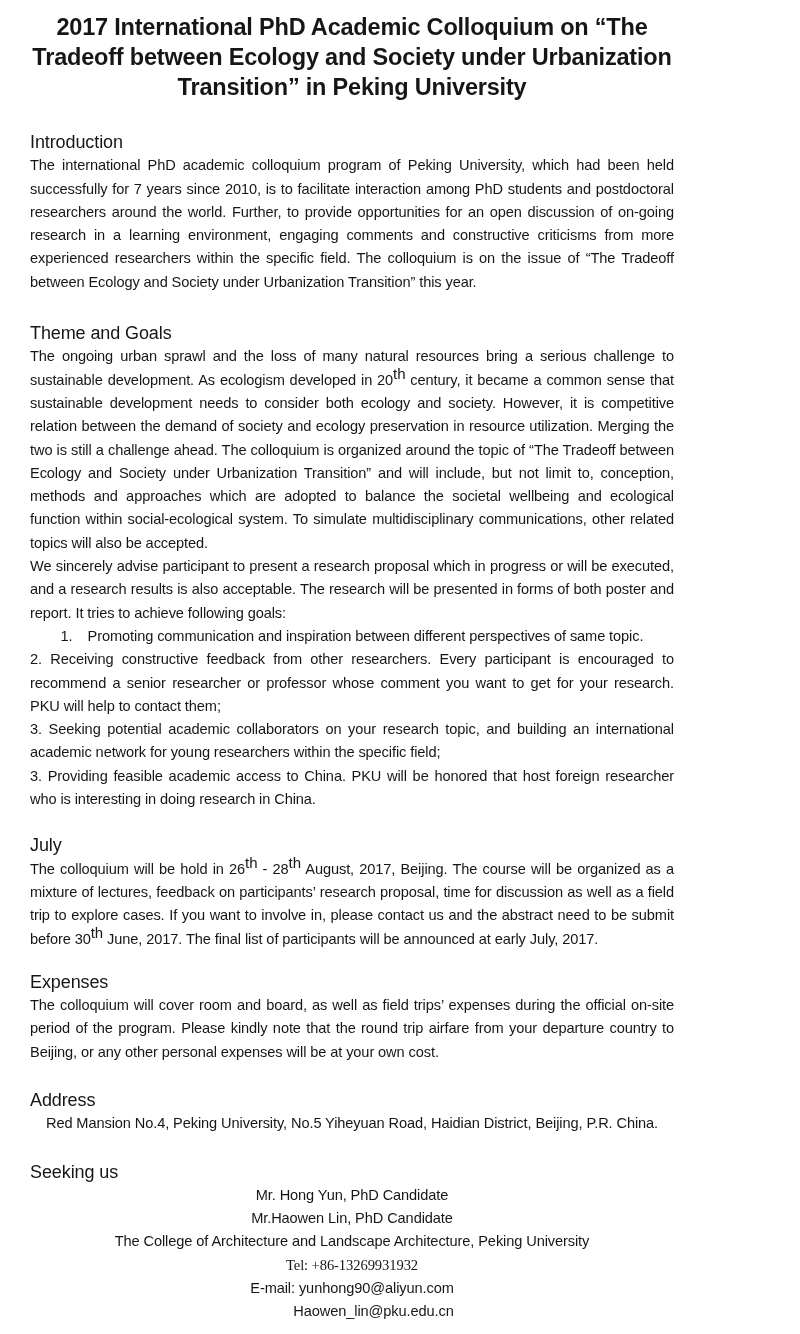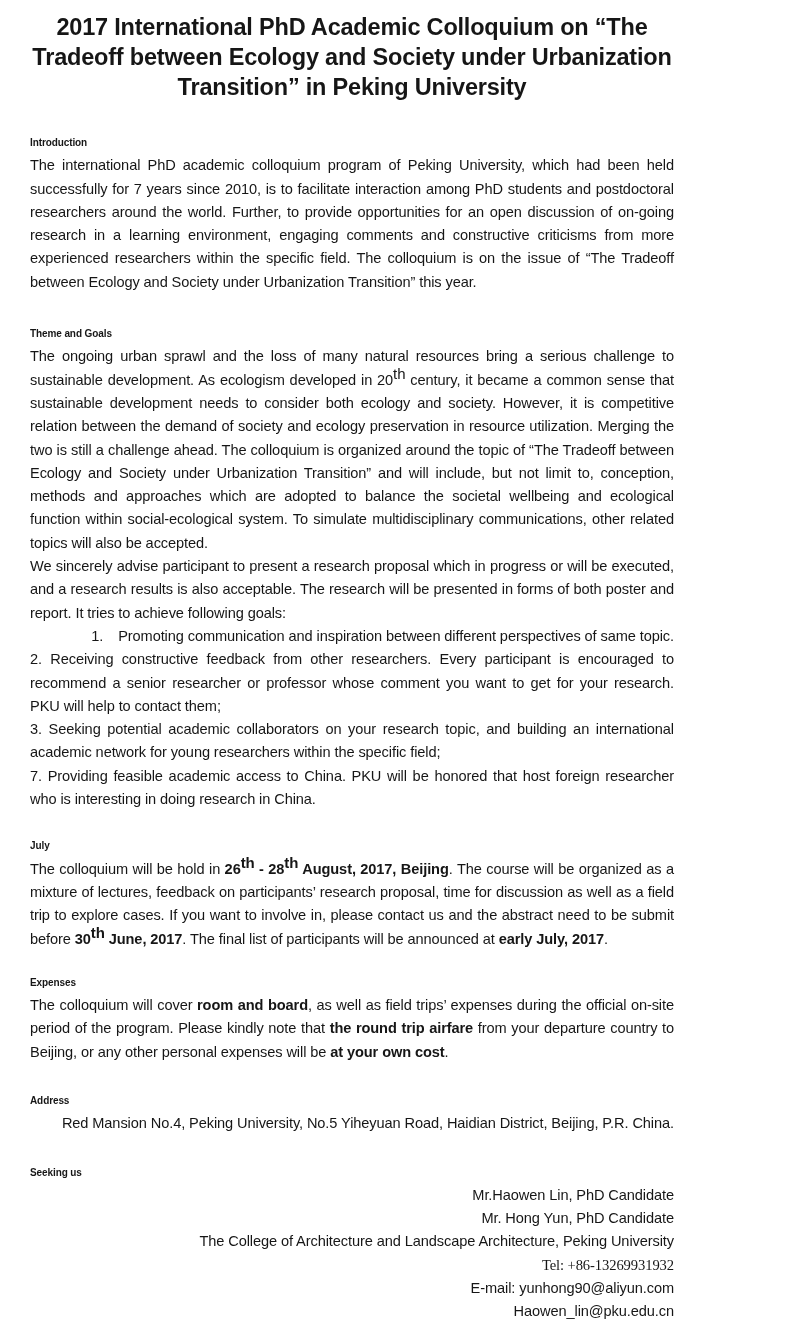--- a/index.html
+++ b/index.html
@@ -23,34 +23,34 @@
     margin: 0;
     text-align: center;
     font-size: 23.5px;
     line-height: 30px;
     font-weight: bold;
     letter-spacing: -0.2px;
   }
   .sec { margin: 0; }
   .sec h2 {
     margin: 0;
-    font-size: 10px;
+    font-size: 18px;
     line-height: 23.3px;
-    font-weight: bold;
+    font-weight: normal;
     letter-spacing: -0.1px;
   }
   p.bodytext {
     margin: 0;
     font-size: 14.6px;
     line-height: 23.3px;
     text-align: justify;
     letter-spacing: -0.1px;
   }
-  p.noj { text-align: right; }
-  .b { font-weight: bold; }
+  p.noj { text-align: center; }
+  .b { font-weight: normal; }
   sup {
     font-size: 15px;
     line-height: 0;
     vertical-align: super;
   }
   .tab { display: inline-block; width: 15px; }
   .sec-intro    { margin-top: 29px; }
   .sec-theme    { margin-top: 28px; }
   .goal-1       { margin-top: 7px; }
   .goal-4       { margin-top: 6px; }
@@ -83,42 +83,42 @@
     <p class="bodytext">The international PhD academic colloquium program of Peking University, which had been held successfully for 7 years since 2010, is to facilitate interaction among PhD students and postdoctoral researchers around the world. Further, to provide opportunities for an open discussion of on-going research in a learning environment, engaging comments and constructive criticisms from more experienced researchers within the specific field. The colloquium is on the issue of “The Tradeoff between Ecology and Society under Urbanization Transition” this year.</p>
   </section>
 
   <section class="sec sec-theme">
     <h2>Theme and Goals</h2>
     <p class="bodytext"><span>The ongoing urban sprawl and the loss of many natural resources bring a serious challenge to sustainable development. As ecologism developed in 20</span><sup>th</sup><span> century, it became a common sense that sustainable development needs to consider both ecology and society. However, it is competitive relation between the demand of society and ecology preservation in resource utilization. Merging the two is still a challenge ahead. The colloquium is organized around the topic of “The Tradeoff between Ecology and Society under Urbanization Transition” and will include, but not limit to, conception, methods and approaches which are adopted to balance the societal wellbeing and ecological function within social-ecological system. To simulate multidisciplinary communications, other related topics will also be accepted.</span></p>
     <p class="bodytext">We sincerely advise participant to present a research proposal which in progress or will be executed, and a research results is also acceptable. The research will be presented in forms of both poster and report. It tries to achieve following goals:</p>
     <p class="bodytext noj goal-1"><span>1.</span><span class="tab"></span><span>Promoting communication and inspiration between different perspectives of same topic.</span></p>
     <p class="bodytext"><span>2. Receiving constructive feedback from other researchers. Every participant is encouraged to recommend a senior researcher or professor whose comment you want to get for your research. PKU will help to contact them;</span></p>
     <p class="bodytext"><span>3. Seeking potential academic collaborators on your research topic, and building an international academic network for young researchers within the specific field;</span></p>
-    <p class="bodytext goal-4"><span>7. Providing feasible academic access to China. PKU will be honored that host foreign researcher who is interesting in doing research in China.</span></p>
+    <p class="bodytext goal-4"><span>3. Providing feasible academic access to China. PKU will be honored that host foreign researcher who is interesting in doing research in China.</span></p>
   </section>
 
   <section class="sec sec-date">
     <h2>July</h2>
     <p class="bodytext"><span>The colloquium will be hold in </span><span class="b">26</span><sup class="b">th</sup><span class="b"> - 28</span><sup class="b">th</sup><span class="b"> August, 2017, Beijing</span><span>. The course will be organized as a mixture of lectures, feedback on participants’ research proposal, time for discussion as well as a field trip to explore cases. If you want to involve in, please contact us and the abstract need to be submit before </span><span class="b">30</span><sup class="b">th</sup><span class="b"> June, 2017</span><span>. The final list of participants will be announced at </span><span class="b">early July, 2017</span><span>.</span></p>
   </section>
 
   <section class="sec sec-expenses">
     <h2>Expenses</h2>
     <p class="bodytext"><span>The colloquium will cover </span><span class="b">room and board</span><span>, as well as field trips’ expenses during the official on-site period of the program. Please kindly note that </span><span class="b">the round trip airfare</span><span> from your departure country to Beijing, or any other personal expenses will be </span><span class="b">at your own cost</span><span>.</span></p>
   </section>
 
   <section class="sec sec-address">
     <h2>Address</h2>
     <p class="bodytext noj">Red Mansion No.4, Peking University, No.5 Yiheyuan Road, Haidian District, Beijing, P.R. China.</p>
   </section>
 
   <section class="sec sec-contact">
     <h2>Seeking us</h2>
+    <p class="bodytext noj contact-line-0">Mr. Hong Yun, PhD Candidate</p>
     <p class="bodytext noj contact-line-1">Mr.Haowen Lin, PhD Candidate</p>
-    <p class="bodytext noj contact-line-0">Mr. Hong Yun, PhD Candidate</p>
     <p class="bodytext noj contact-line-2">The College of Architecture and Landscape Architecture, Peking University</p>
     <p class="bodytext noj contact-line-3">Tel: +86-13269931932</p>
     <p class="bodytext noj contact-line-4">E-mail: yunhong90@aliyun.com</p>
     <p class="bodytext noj email-indent">Haowen_lin@pku.edu.cn</p>
   </section>
 
   <p class="closing">We look forward to your participation!</p>
 
 </div>
 

